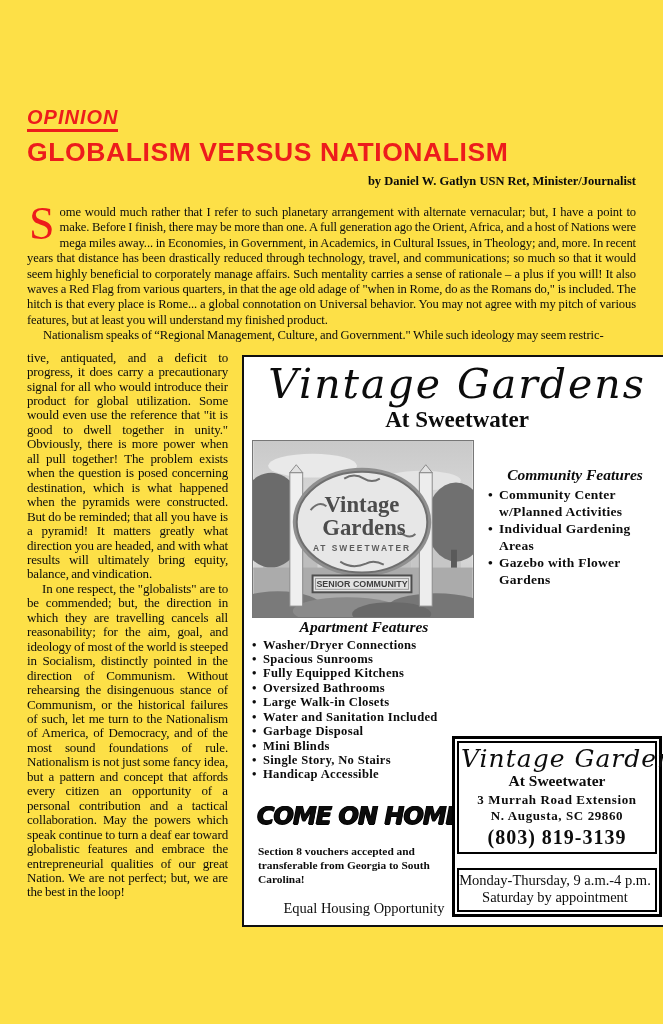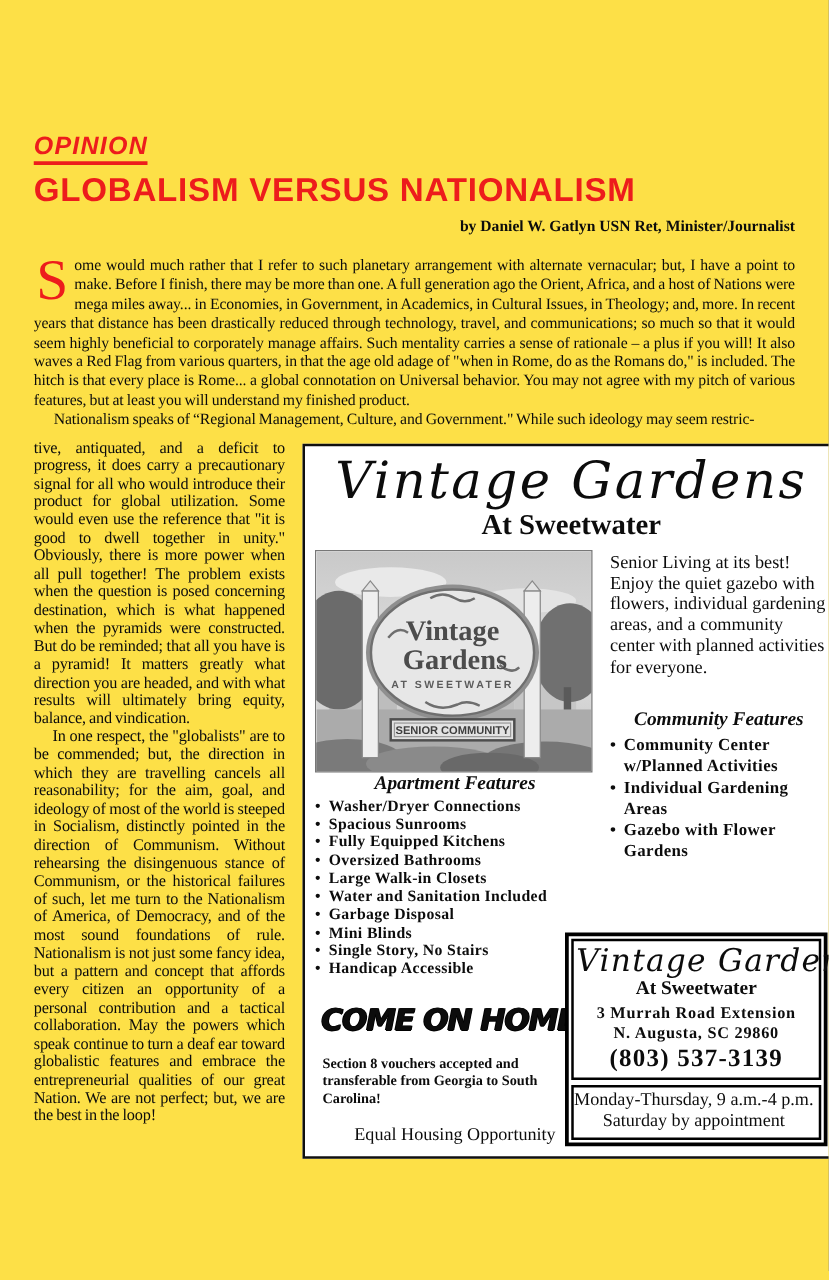--- a/index.html
+++ b/index.html
@@ -76,21 +76,21 @@
     white-space:nowrap;
   }
   .section8{ margin-top:14px; font-weight:bold; font-size:11.4px; line-height:14px; padding:0 6px; }
   .equal-housing{ margin-top:14px; text-align:center; font-size:14.5px; }
 
   .contact{
     margin-top:auto; margin-left:-36px; width:210px; border:3px solid #000;
     padding:2px; background:#fff;
   }
   .contact-top{ border:2px solid #000; text-align:center; padding:2px 2px 3px 2px; }
-  .contact-bottom{ border:2px solid #000; border-top-width:2px; margin-top:4px; text-align:center; padding:2px 4px 3px 0; }
+  .contact-bottom{ border:2px solid #000; border-top-width:2px; margin-top:14px; text-align:center; padding:2px 4px 3px 0; }
   .contact-brand{
     font-family:"DejaVu Serif",serif; font-style:italic; font-size:25px;
     line-height:27px; letter-spacing:1px; white-space:nowrap;
   }
   .contact-brand-sub{ font-weight:bold; font-size:15.5px; line-height:17px; }
   .contact-addr{ font-weight:bold; font-size:13px; line-height:16px; letter-spacing:.6px; margin-top:3px; }
   .contact-phone{ font-weight:bold; font-size:20px; line-height:23px; margin-top:2px; letter-spacing:1px; }
   .contact-hours{ font-size:14.5px; line-height:17.5px; }
 
   .photo-frame{ border:1px solid #777; }
@@ -218,21 +218,20 @@
                   <span class="li-text">Handicap Accessible</span>
                 </div>
               </div>
 
             <div class="cta">COME ON HOME!</div>
             <div class="section8">Section 8 vouchers accepted and transferable from Georgia to South Carolina!</div>
             <div class="equal-housing">Equal Housing Opportunity</div>
           </div>
 
           <div class="ad-right">
-            <div class="ad-intro">Senior Living at its best! Enjoy the quiet gazebo with flowers, individual gardening areas, and a community center with planned activities for everyone.</div>
 
             <div class="community">
               <div class="feat-title community">Community Features</div>
               <div class="feat-list">
                   <div class="feat-item">
                     <span class="bullet">•</span>
                     <span class="li-text">Community Center w/Planned Activities</span>
                   </div>
                   <div class="feat-item">
                     <span class="bullet">•</span>
@@ -244,21 +243,21 @@
                   </div>
                 </div>
             </div>
 
             <div class="contact">
               <div class="contact-top">
                 <div class="contact-brand">Vintage Gardens</div>
                 <div class="contact-brand-sub">At Sweetwater</div>
                 <div class="contact-addr">3 Murrah Road Extension</div>
                 <div class="contact-addr" style="margin-top:0">N. Augusta, SC 29860</div>
-                <div class="contact-phone">(803) 537-3139</div>
+                <div class="contact-phone">(803) 819-3139</div>
               </div>
               <div class="contact-bottom">
                 <div class="contact-hours">Monday-Thursday, 9 a.m.-4 p.m.</div>
                 <div class="contact-hours">Saturday by appointment</div>
               </div>
             </div>
           </div>
         </div>
       </div>
     </div>

